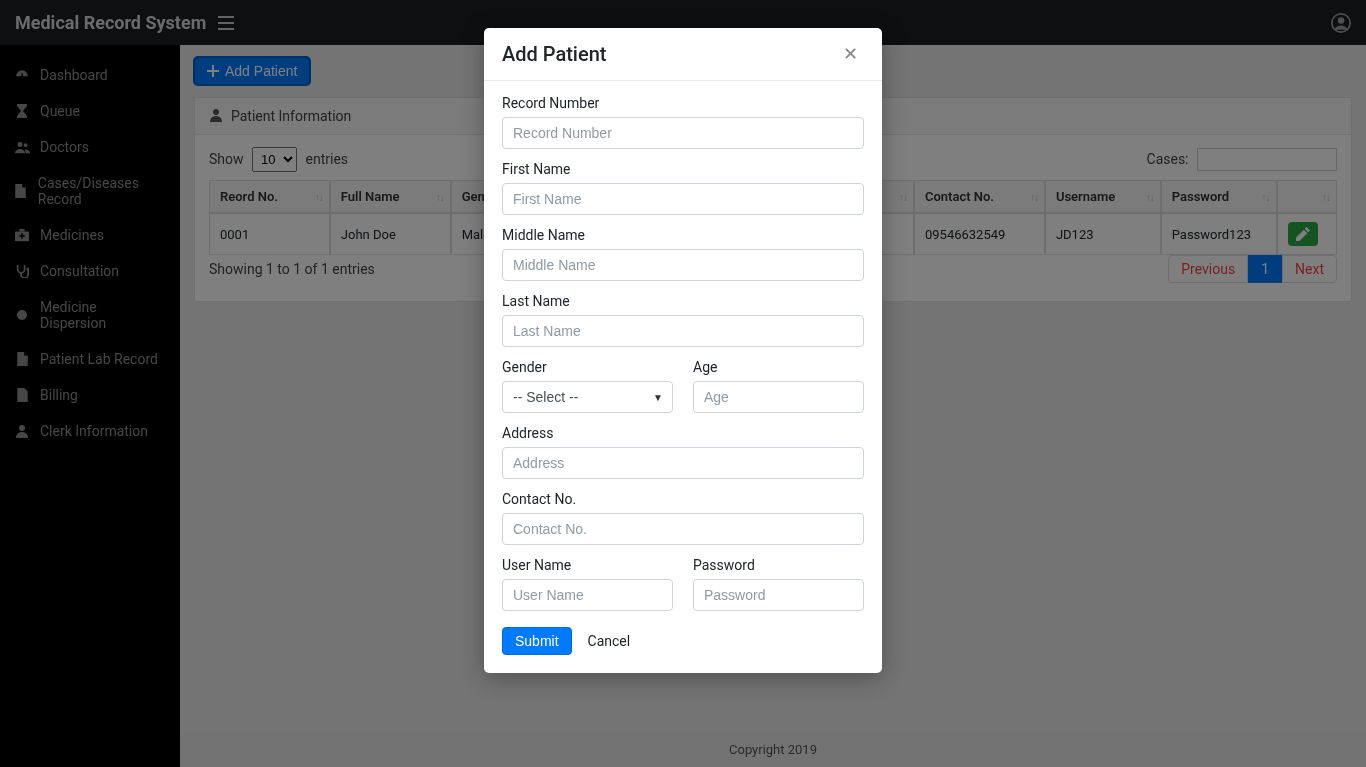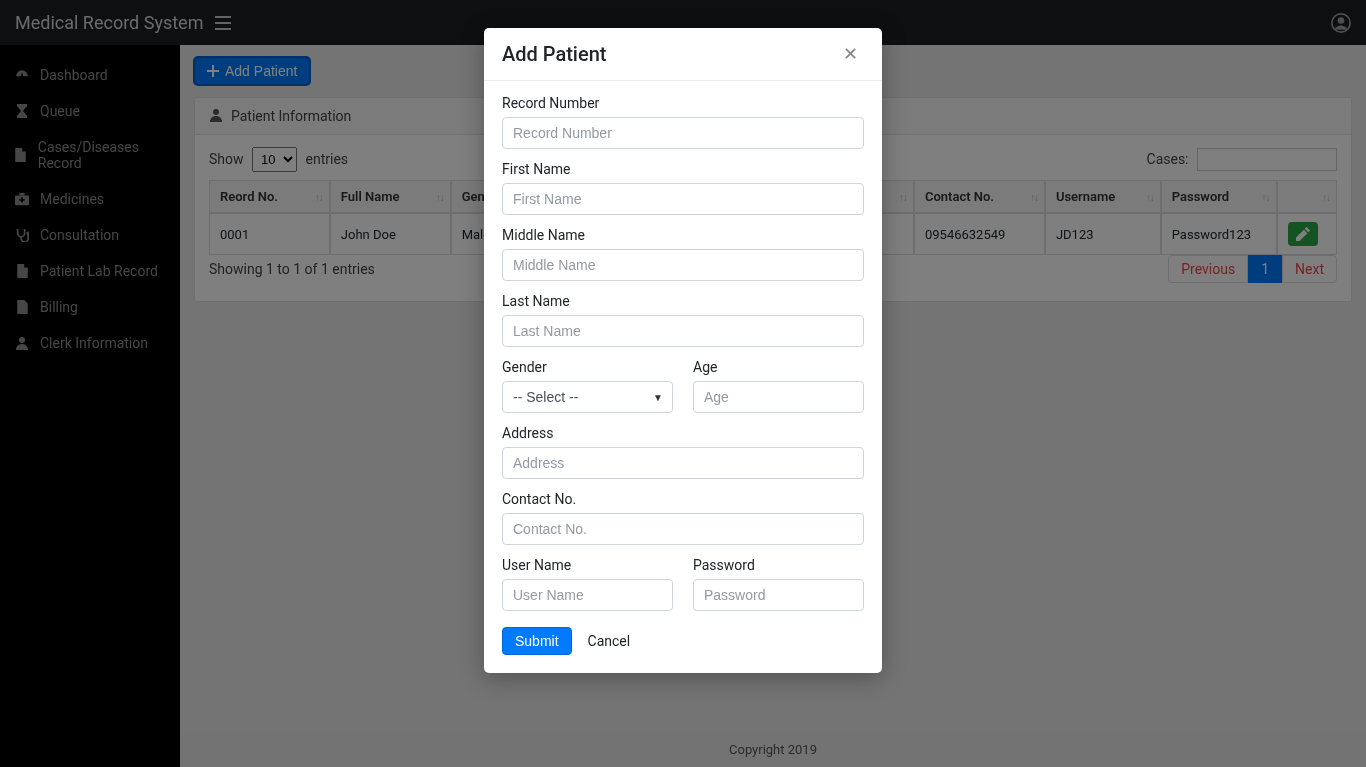--- a/index.html
+++ b/index.html
@@ -16,21 +16,21 @@
   }
   
   .topbar {
     height:45px;
     background:#1b1e21;
     display:flex;
     align-items:center;
     padding:0 15px;
     color:#c9c9c9;
   }
-  .topbar .brand { font-size:18px; color:#d6d6d6; font-weight:400;}
+  .topbar .brand { font-size:18px; color:#d6d6d6; font-weight:700;}
   .topbar .hamburger { margin-left:12px; font-size:16px; cursor:pointer; color:#c9c9c9;}
   .topbar .spacer { flex:1; }
   .topbar .user-icon { font-size:18px; color:#bbb; cursor:pointer;}
   .sidebar {
     position:absolute;
     top:45px;
     left:0;
     width:180px;
     bottom:0;
     background:#000000;
@@ -177,20 +177,30 @@
   <div class="item">
     <span class="ico">
         <svg width="12" height="14" viewBox="0 0 12 14" fill="#8d8d8d">
           <path d="M1 0h10v2L7 7l4 5v2H1v-2l4-5L1 2z"></path>
         </svg>
       </span>
     <span>Queue</span>
   </div>
   <div class="item">
     <span class="ico">
+        <svg width="15" height="14" viewBox="0 0 24 20" fill="#8d8d8d">
+          <circle cx="8" cy="6" r="4"></circle>
+          <circle cx="17" cy="7" r="3"></circle>
+          <path d="M0 20c0-5 5-7 8-7s8 2 8 7zm16-6c4 0 8 2 8 6h-7"></path>
+        </svg>
+      </span>
+    <span>Doctors</span>
+  </div>
+  <div class="item">
+    <span class="ico">
         <svg width="11" height="14" viewBox="0 0 12 16" fill="#8d8d8d">
           <path d="M0 0h8l4 4v12H0zM8 0v4h4"></path>
         </svg>
       </span>
     <span>Cases/Diseases Record</span>
   </div>
   <div class="item">
     <span class="ico">
         <svg width="14" height="14" viewBox="0 0 16 14" fill="#8d8d8d">
           <rect x="0" y="3" width="16" height="11" rx="1"></rect>
@@ -203,20 +213,28 @@
   </div>
   <div class="item">
     <span class="ico">
         <svg width="14" height="14" viewBox="0 0 16 16" fill="none" stroke="#8d8d8d" stroke-width="2">
           <path d="M3 1v5a4 4 0 0 0 8 0V1"></path>
           <path d="M7 10v2a4 4 0 0 0 8 0v-5"></path>
           <circle cx="15" cy="6" r="1" fill="#8d8d8d"></circle>
         </svg>
       </span>
     <span>Consultation</span>
+  </div>
+  <div class="item">
+    <span class="ico">
+        <svg width="12" height="12" viewBox="0 0 12 12">
+          <circle cx="6" cy="6" r="5" fill="#8d8d8d"></circle>
+        </svg>
+      </span>
+    <span>Medicine Dispersion</span>
   </div>
   <div class="item">
     <span class="ico">
         <svg width="11" height="14" viewBox="0 0 12 16" fill="#8d8d8d">
           <path d="M0 0h8l4 4v12H0zM8 0v4h4"></path>
         </svg>
       </span>
     <span>Patient Lab Record</span>
   </div>
   <div class="item">

